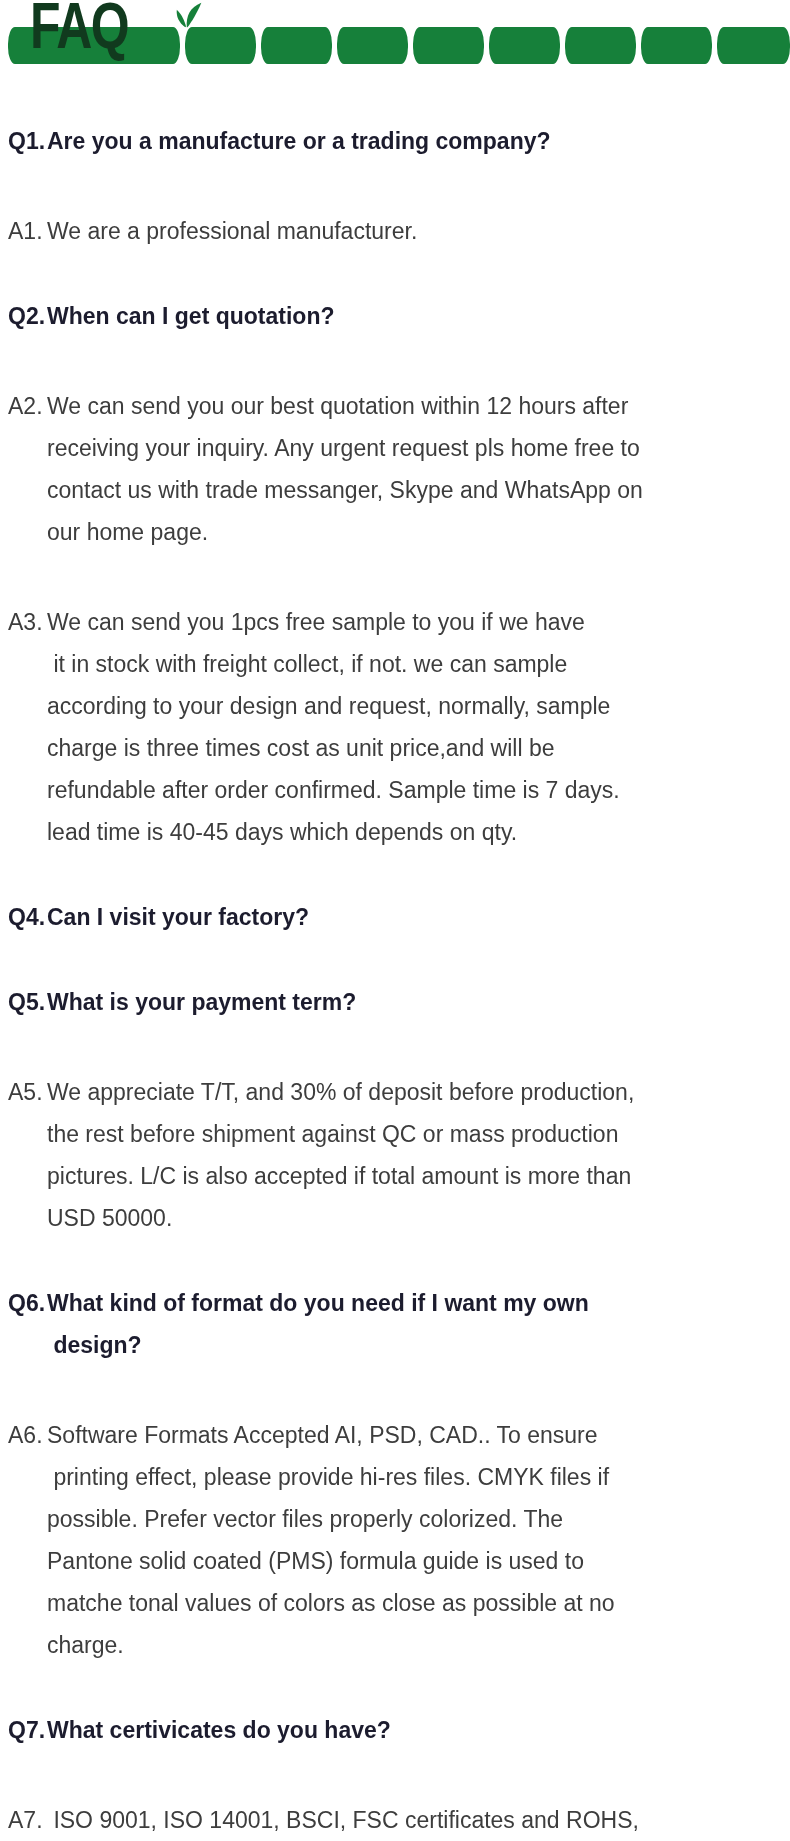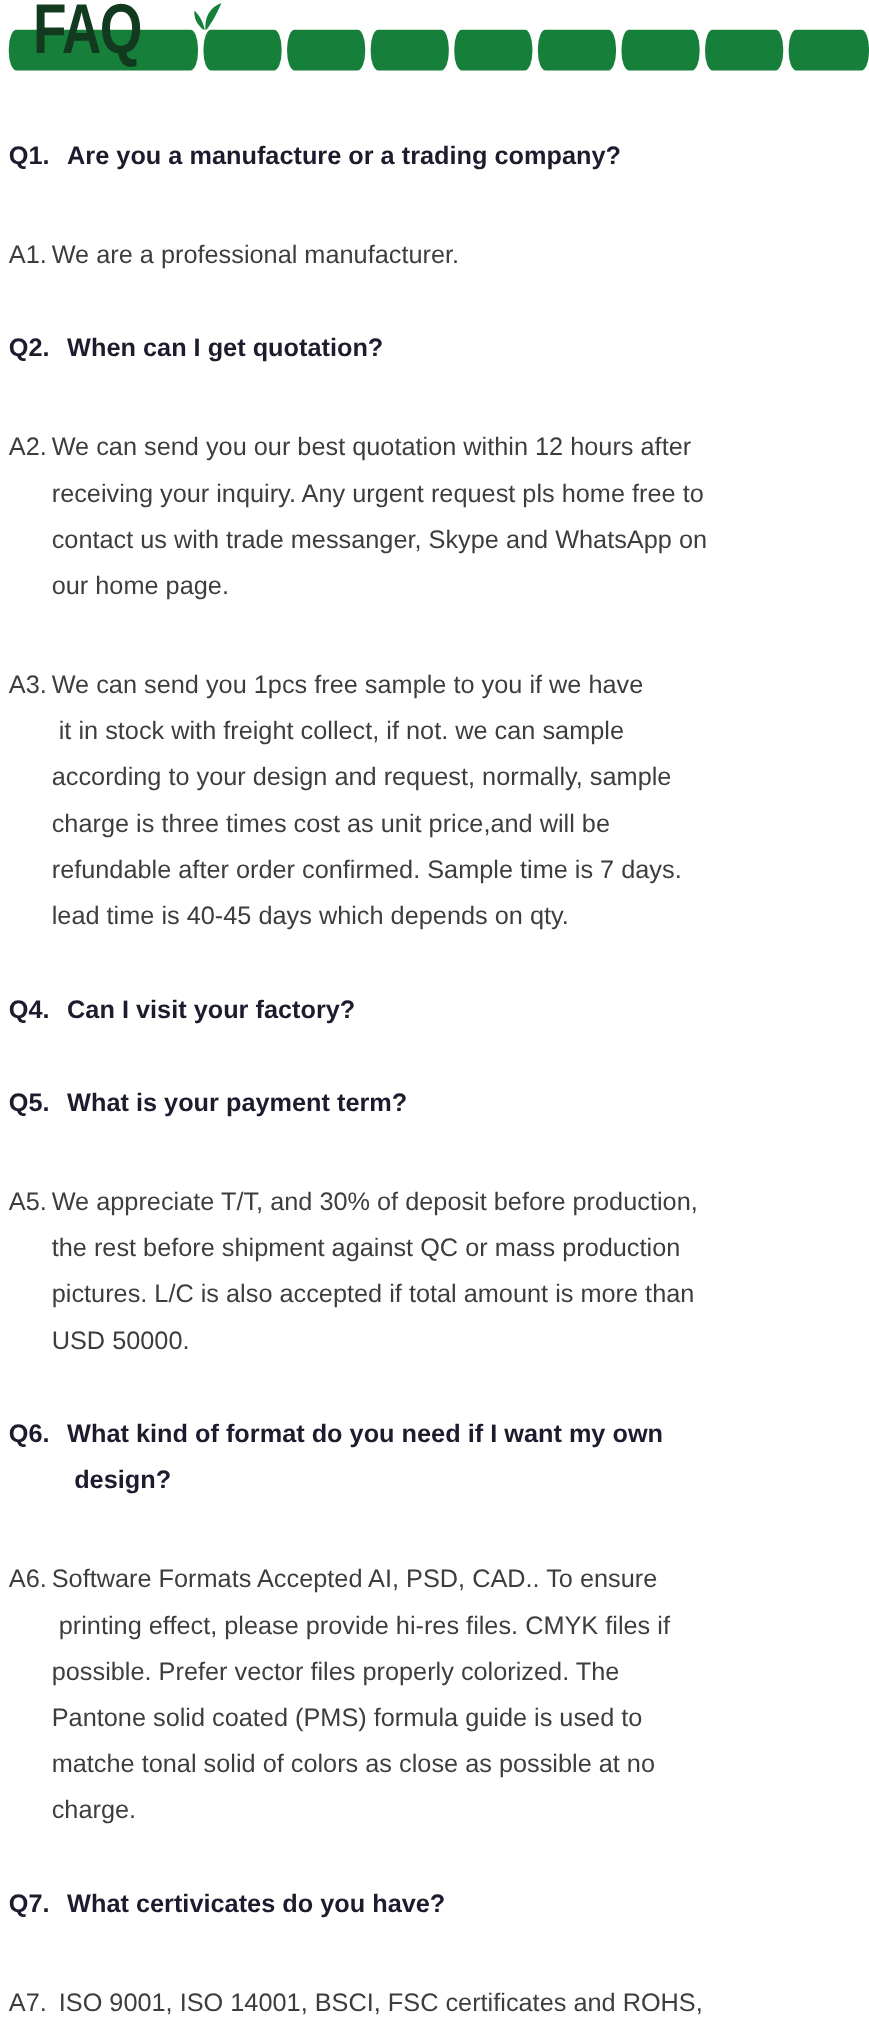--- a/index.html
+++ b/index.html
@@ -55,21 +55,21 @@
   
   .content { padding: 54px 8px 0 8px; }
   .qa-block {
     margin-bottom: 43px;
     font-size: 23px;
     line-height: 42px;
   }
   .row { display: flex; align-items: flex-start; }
   .row .prefix { flex: 0 0 39px; white-space: pre; }
   .row .lines { white-space: pre; flex: 1 1 auto; min-width: 0; }
-  .q { font-weight: bold; color: var(--q-color); gap: 14px; }
+  .q { font-weight: bold; color: var(--q-color); }
   .a { color: var(--a-color); margin-top: 48px; }
 </style>
 </head>
 <body>
 
 <div class="page">
 
   <header class="banner">
     <div class="bamboo">
       <div class="seg long"></div>
@@ -137,21 +137,21 @@
     </div>
   </section>
 
   <section class="qa-block">
     <div class="row q">
       <span class="prefix">Q6.</span>
       <div class="lines"><div>What kind of format do you need if I want my own</div><div> design?</div></div>
     </div>
     <div class="row a">
       <span class="prefix">A6.</span>
-      <div class="lines"><div>Software Formats Accepted AI, PSD, CAD.. To ensure</div><div> printing effect, please provide hi-res files. CMYK files if</div><div>possible. Prefer vector files properly colorized. The</div><div>Pantone solid coated (PMS) formula guide is used to</div><div>matche tonal solid of colors as close as possible at no</div><div>charge.</div></div>
+      <div class="lines"><div>Software Formats Accepted AI, PSD, CAD.. To ensure</div><div> printing effect, please provide hi-res files. CMYK files if</div><div>possible. Prefer vector files properly colorized. The</div><div>Pantone solid coated (PMS) formula guide is used to</div><div>matche tonal values of colors as close as possible at no</div><div>charge.</div></div>
     </div>
   </section>
 
   <section class="qa-block">
     <div class="row q">
       <span class="prefix">Q7.</span>
       <div class="lines"><div>What certivicates do you have?</div></div>
     </div>
     <div class="row a">
       <span class="prefix">A7.</span>

